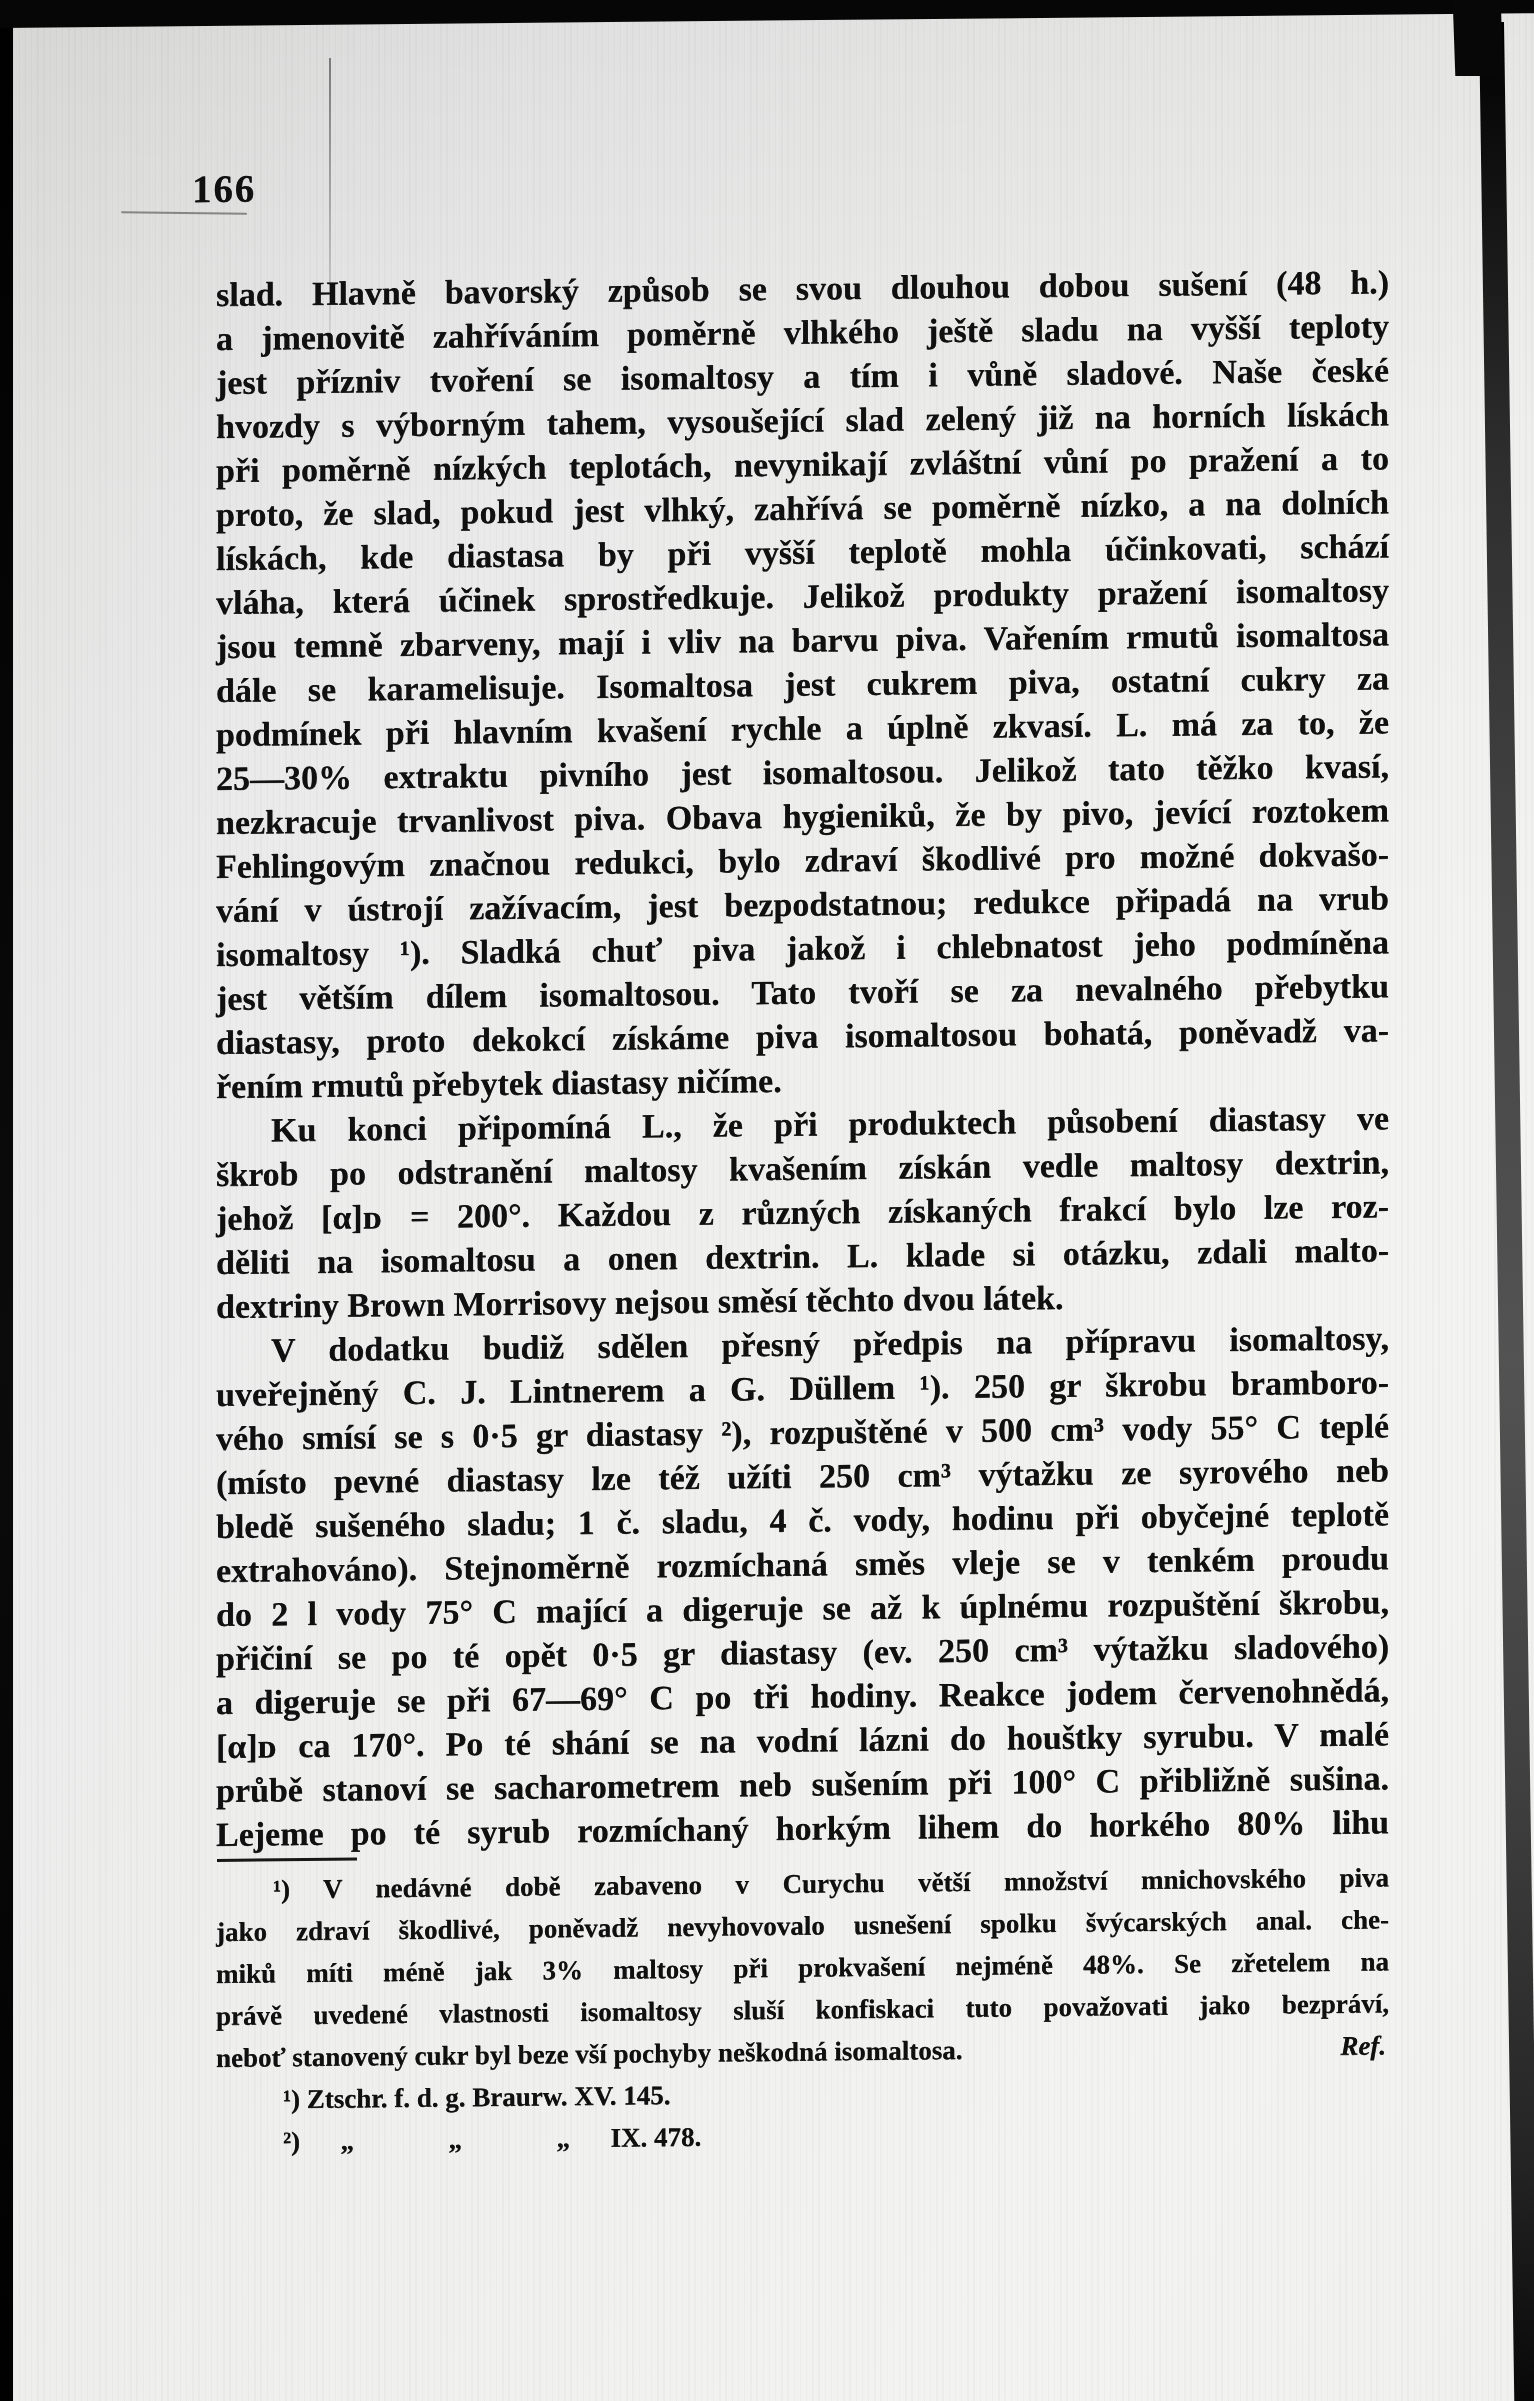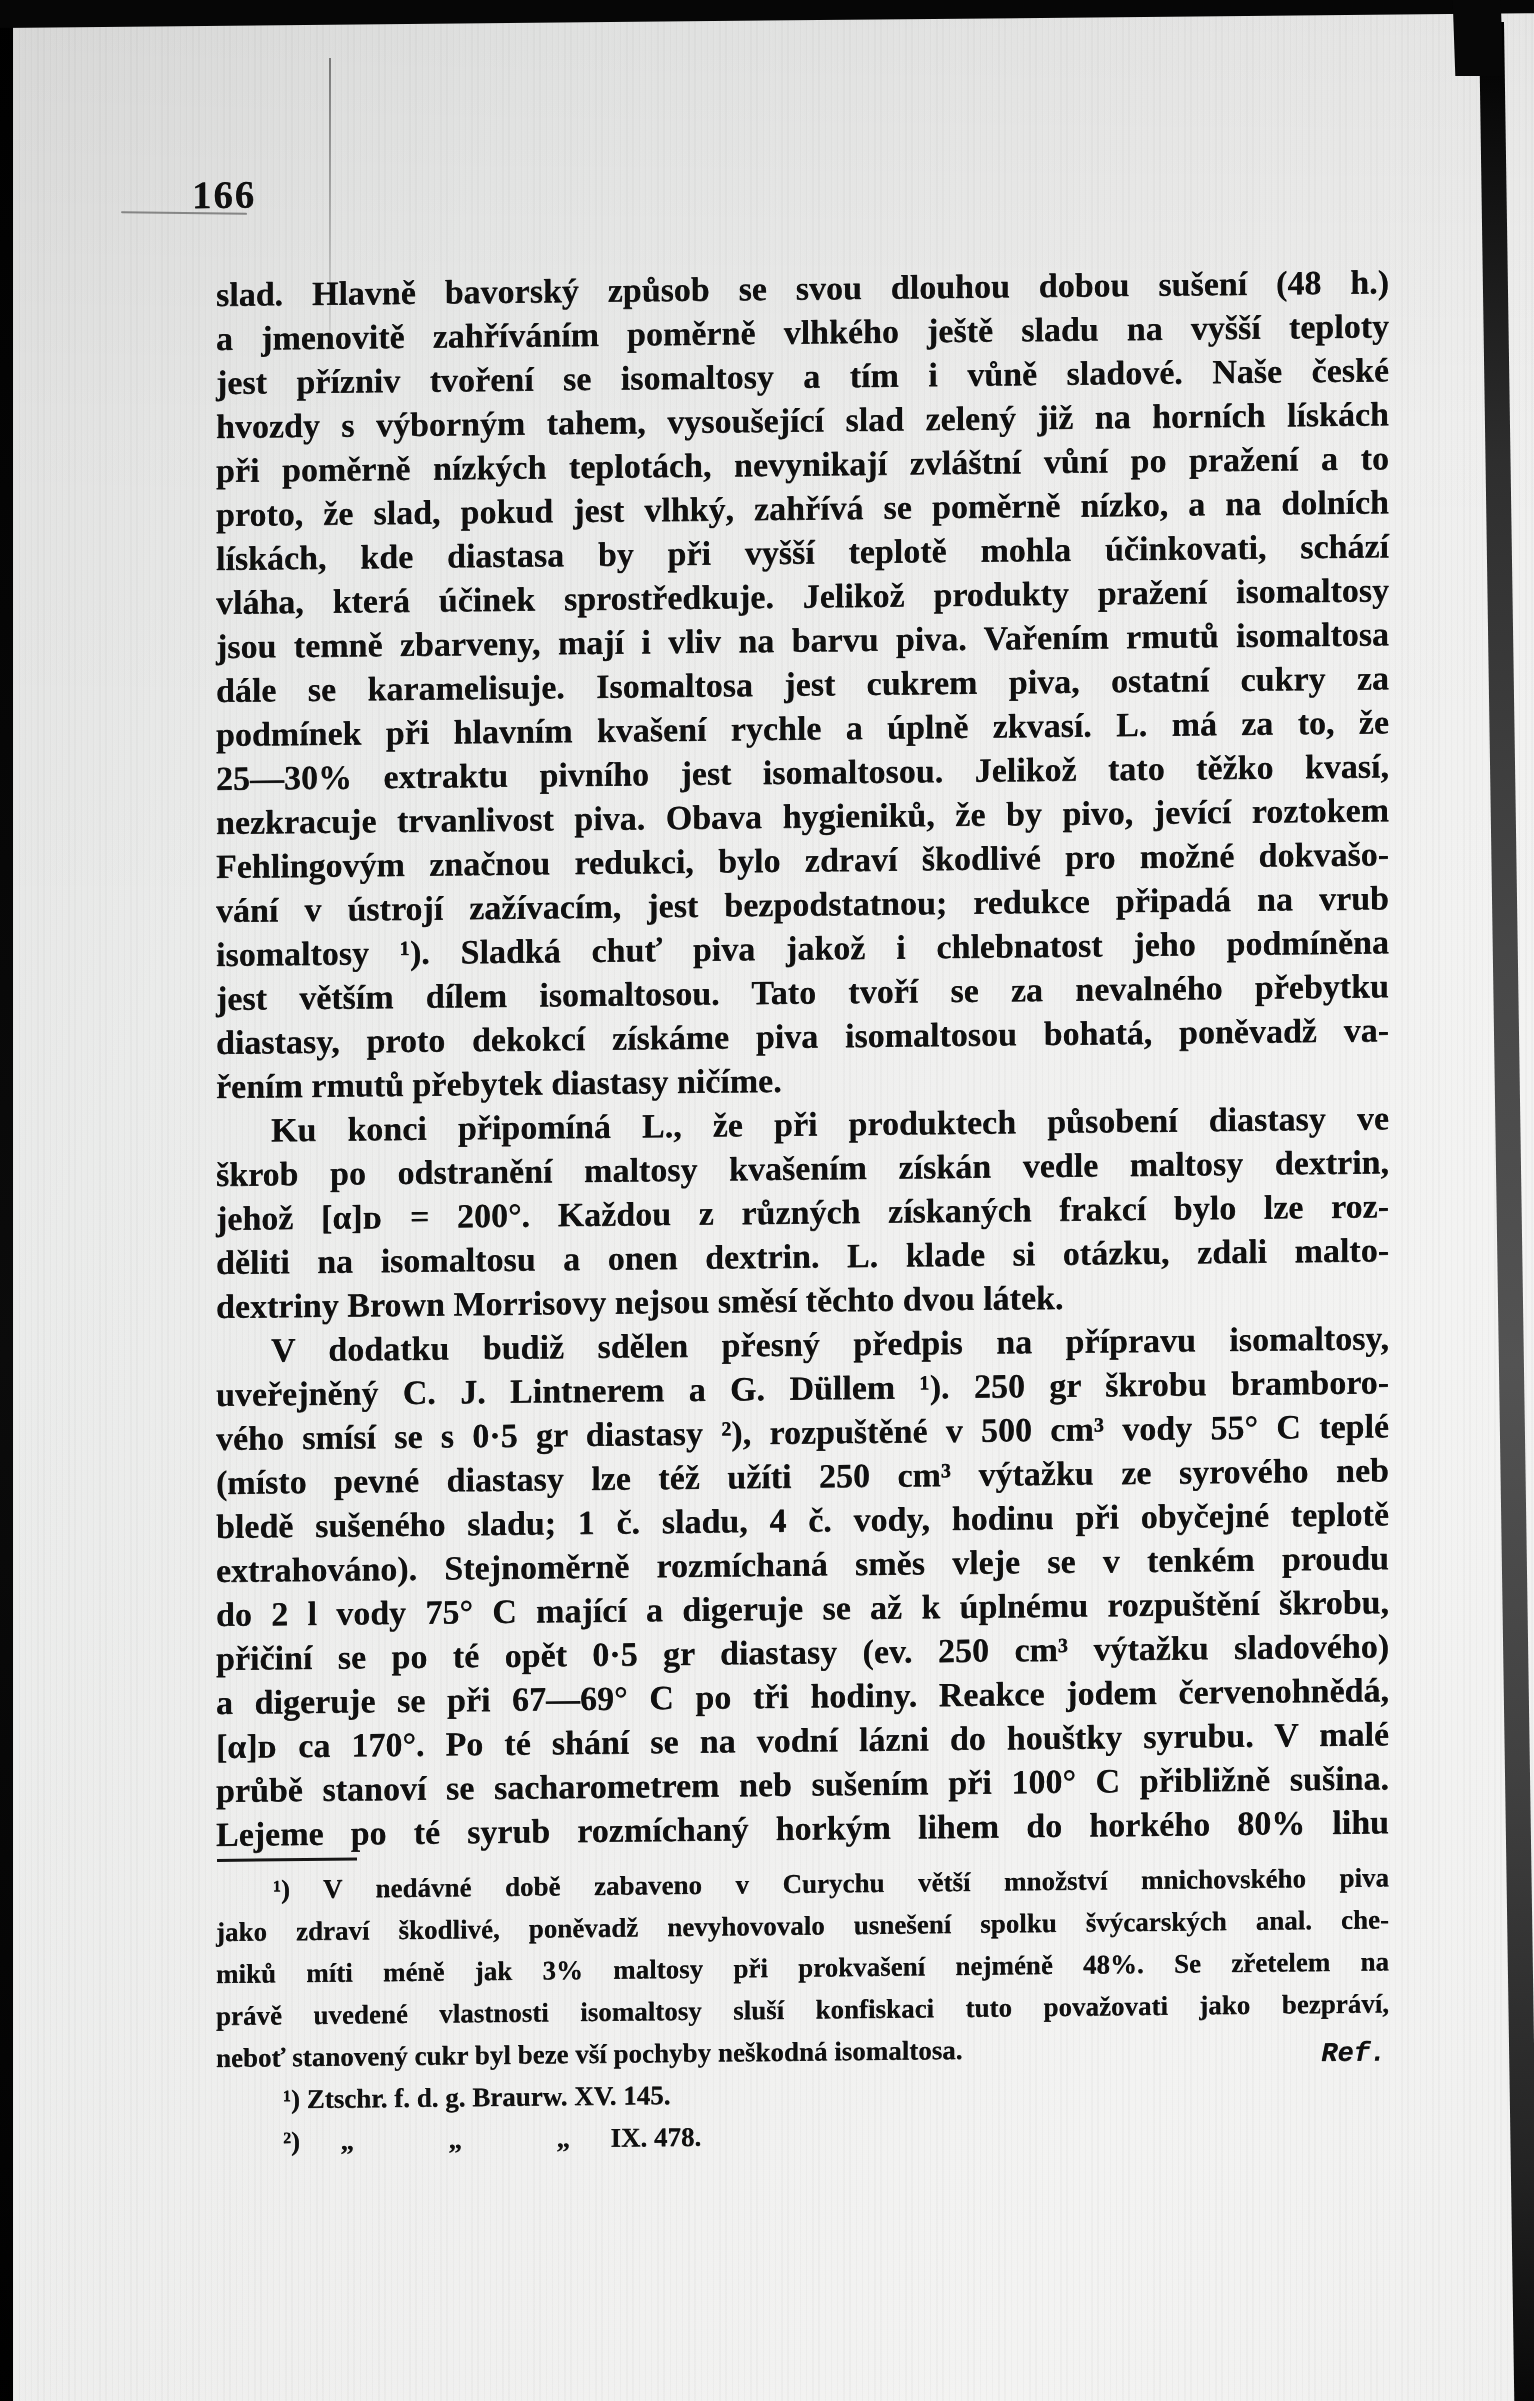--- a/index.html
+++ b/index.html
@@ -27,35 +27,35 @@
     background:linear-gradient(180deg,#000 0%,#101010 6%,#2e2e2e 18%,#474747 38%,#535353 55%,#404040 72%,#232323 88%,#000 100%);}
   .art-left{left:0;top:0;width:12.5px;height:2463px;
     background:linear-gradient(180deg,#000,#0b0b0b 55%,#000);}
   .art-vline{left:329px;top:58px;width:2.4px;height:288px;
     background:linear-gradient(180deg,rgba(0,0,0,0.45),rgba(0,0,0,0.06));}
   .art-pencil{left:121px;top:212px;width:126px;height:2.4px;border-radius:1.4px;
     background:rgba(45,45,45,0.5);transform:rotate(0.8deg);}
   
   #content{position:absolute;inset:0;transform:skewY(-0.62deg);transform-origin:216px 0;
     text-shadow:0.2px 0.3px 0.4px rgba(0,0,0,0.65);}
-  .pageno{position:absolute;left:192px;top:172px;font-size:39px;font-weight:bold;letter-spacing:1.9px;}
+  .pageno{position:absolute;left:192px;top:166px;font-size:39px;font-weight:bold;letter-spacing:1.9px;}
   .main{position:absolute;left:216px;top:273px;width:1173px;
     font-size:34px;font-weight:bold;line-height:44px;}
   .tl{text-align:justify;text-align-last:justify;}
   .tl.ind{text-indent:55px;}
   .tl.end{text-align-last:left;}
   .fnsep{position:absolute;left:217px;top:1859px;width:140px;height:3.4px;background:#171717;}
   .fns{position:absolute;left:216px;top:1869px;width:1173px;
     font-size:27px;font-weight:bold;line-height:42px;}
   .fl{text-align:justify;text-align-last:justify;}
   .fl.first{text-indent:57px;}
   .fl.end{text-align-last:left;position:relative;}
   .fl.refline{text-align:left;text-align-last:left;text-indent:67px;}
   .fl.pre{white-space:pre;}
-  .ref{position:absolute;right:2.9px;top:8px;font-style:italic;font-family:Liberation Mono, monospace;}
+  .ref{position:absolute;right:2.9px;top:0;font-style:italic;}
 </style>
 </head>
 <body>
 
 <div class="page">
 
   <div class="art art-left"></div>
   <div class="art art-right"></div>
   <div class="art art-top"></div>
   <div class="art art-blob"></div>

